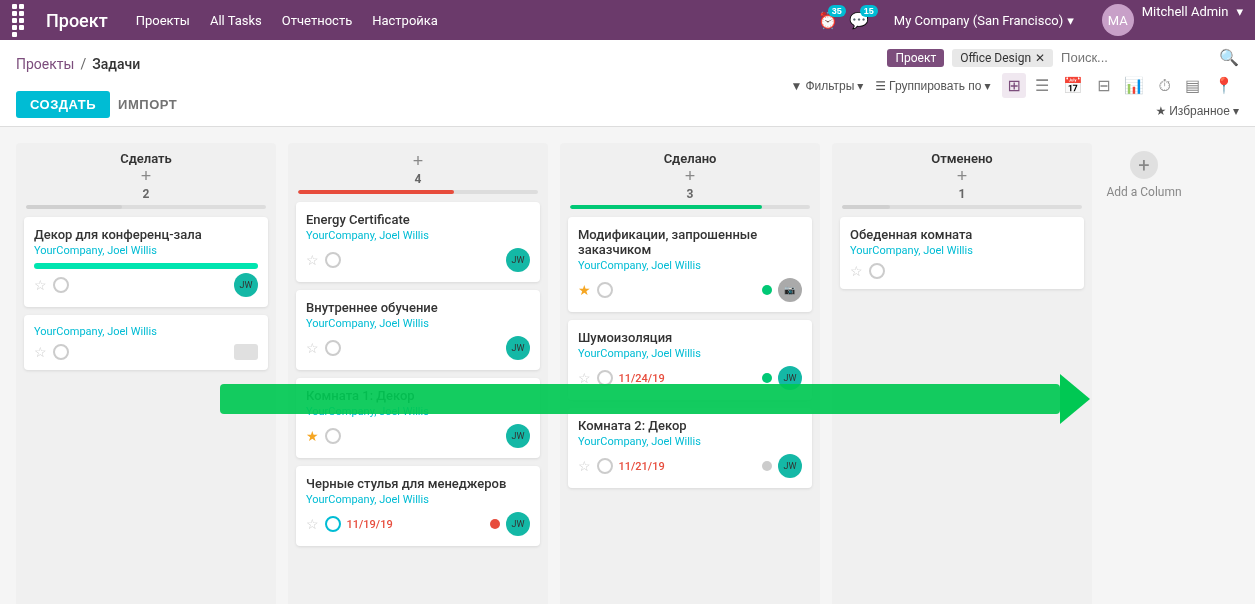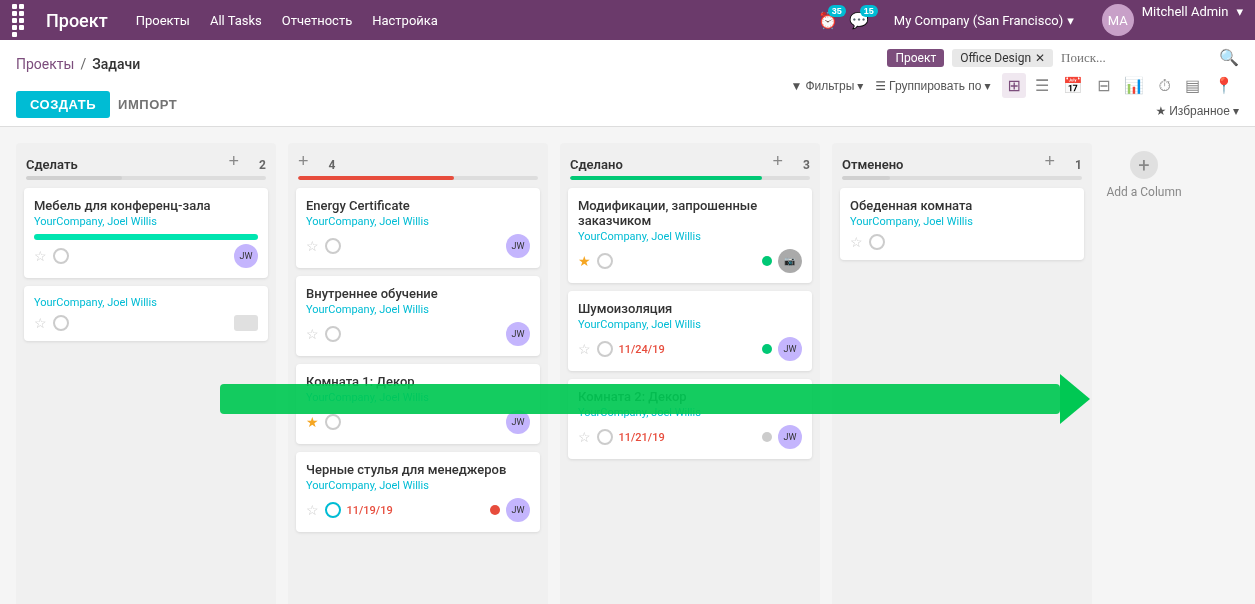--- a/index.html
+++ b/index.html
@@ -116,21 +116,20 @@
       display: flex;
       align-items: center;
       gap: 4px;
     }
     .search-input-field {
       border: none;
       outline: none;
       font-size: 13px;
       width: 150px;
       color: #0369a1;
-      font-family: Liberation Serif, serif;
     }
     .search-icon-btn {
       background: none;
       border: none;
       cursor: pointer;
       font-size: 16px;
       color: #666;
     }
     .filter-row {
       display: flex;
@@ -188,23 +187,24 @@
     .column {
       background: #f0f0f0;
       border-radius: 4px;
       width: 260px;
       min-width: 260px;
       display: flex;
       flex-direction: column;
     }
     .column-header {
       display: flex;
-      align-items: flex-end;
+      align-items: center;
       padding: 8px 10px 4px;
-      gap: 20px;
+      gap: 0;
+      flex-direction: column;
     }
     .column-title { font-size: 13px; font-weight: 600; color: #333; flex: 1; }
     .column-add { background: none; border: none; font-size: 18px; cursor: pointer; color: #888; }
     .column-count { font-size: 12px; color: #666; font-weight: bold; }
     .column-progress {
       height: 4px;
       margin: 0 10px 8px;
       border-radius: 2px;
       background: #ddd;
       overflow: hidden;
@@ -228,21 +228,21 @@
     .card-footer { display: flex; align-items: center; gap: 6px; margin-top: 4px; }
     .card-star { color: #ccc; font-size: 14px; cursor: pointer; }
     .card-star.active { color: #f5a623; }
     .card-circle { width: 16px; height: 16px; border-radius: 50%; border: 2px solid #ccc; cursor: pointer; }
     .card-circle.teal { border-color: #00bcd4; background: none; border-width: 2px; }
     .card-date { font-size: 11px; color: #e74c3c; font-weight: 500; }
     .card-spacer { flex: 1; }
     .card-avatar {
       width: 24px; height: 24px;
       border-radius: 50%;
-      background: #c4b5fd;
+      background: #14b8a6;
       font-size: 9px;
       display: flex; align-items: center; justify-content: center;
       overflow: hidden;
     }
 
     
     .add-column-btn {
       width: 80px;
       min-width: 80px;
       display: flex;
@@ -395,21 +395,21 @@
         <span class="column-title">Сделать</span>
         <button class="column-add">+</button>
         <span class="column-count">2</span>
       </div>
       <div class="column-progress">
         <div class="column-progress-bar" style="width:40%;background:#d0d0d0;"></div>
       </div>
       <div class="cards-area">
 
         <div class="card" style="position:relative;">
-          <div class="card-title">Мебель для конференц-зала</div>
+          <div class="card-title">Декор для конференц-зала</div>
           <div class="card-company">YourCompany, Joel Willis</div>
           <div style="height:6px;background:#00e5b0;border-radius:3px;margin:4px 0;"></div>
           <div class="card-footer">
             <span class="card-star">☆</span>
             <span class="card-circle"></span>
             <div class="card-spacer"></div>
             <div class="card-avatar">JW</div>
           </div>
         </div>
 

